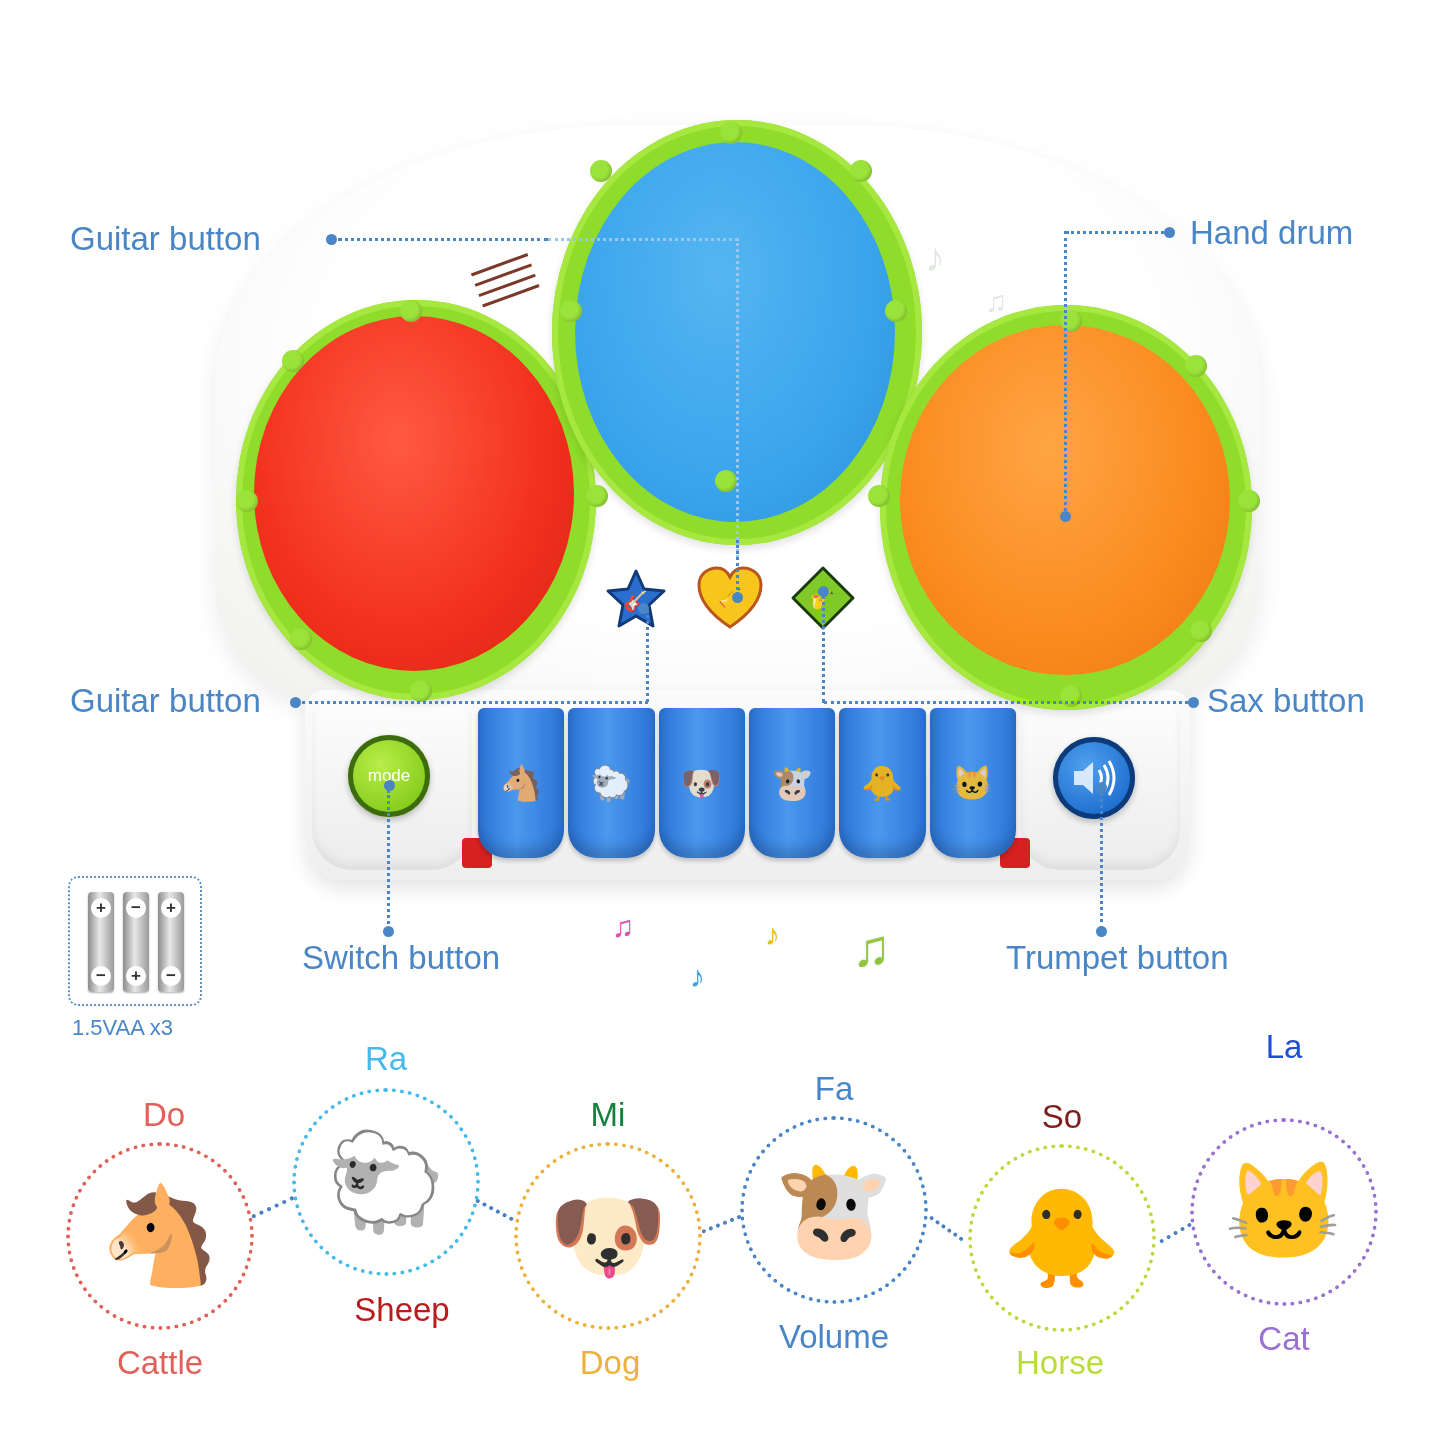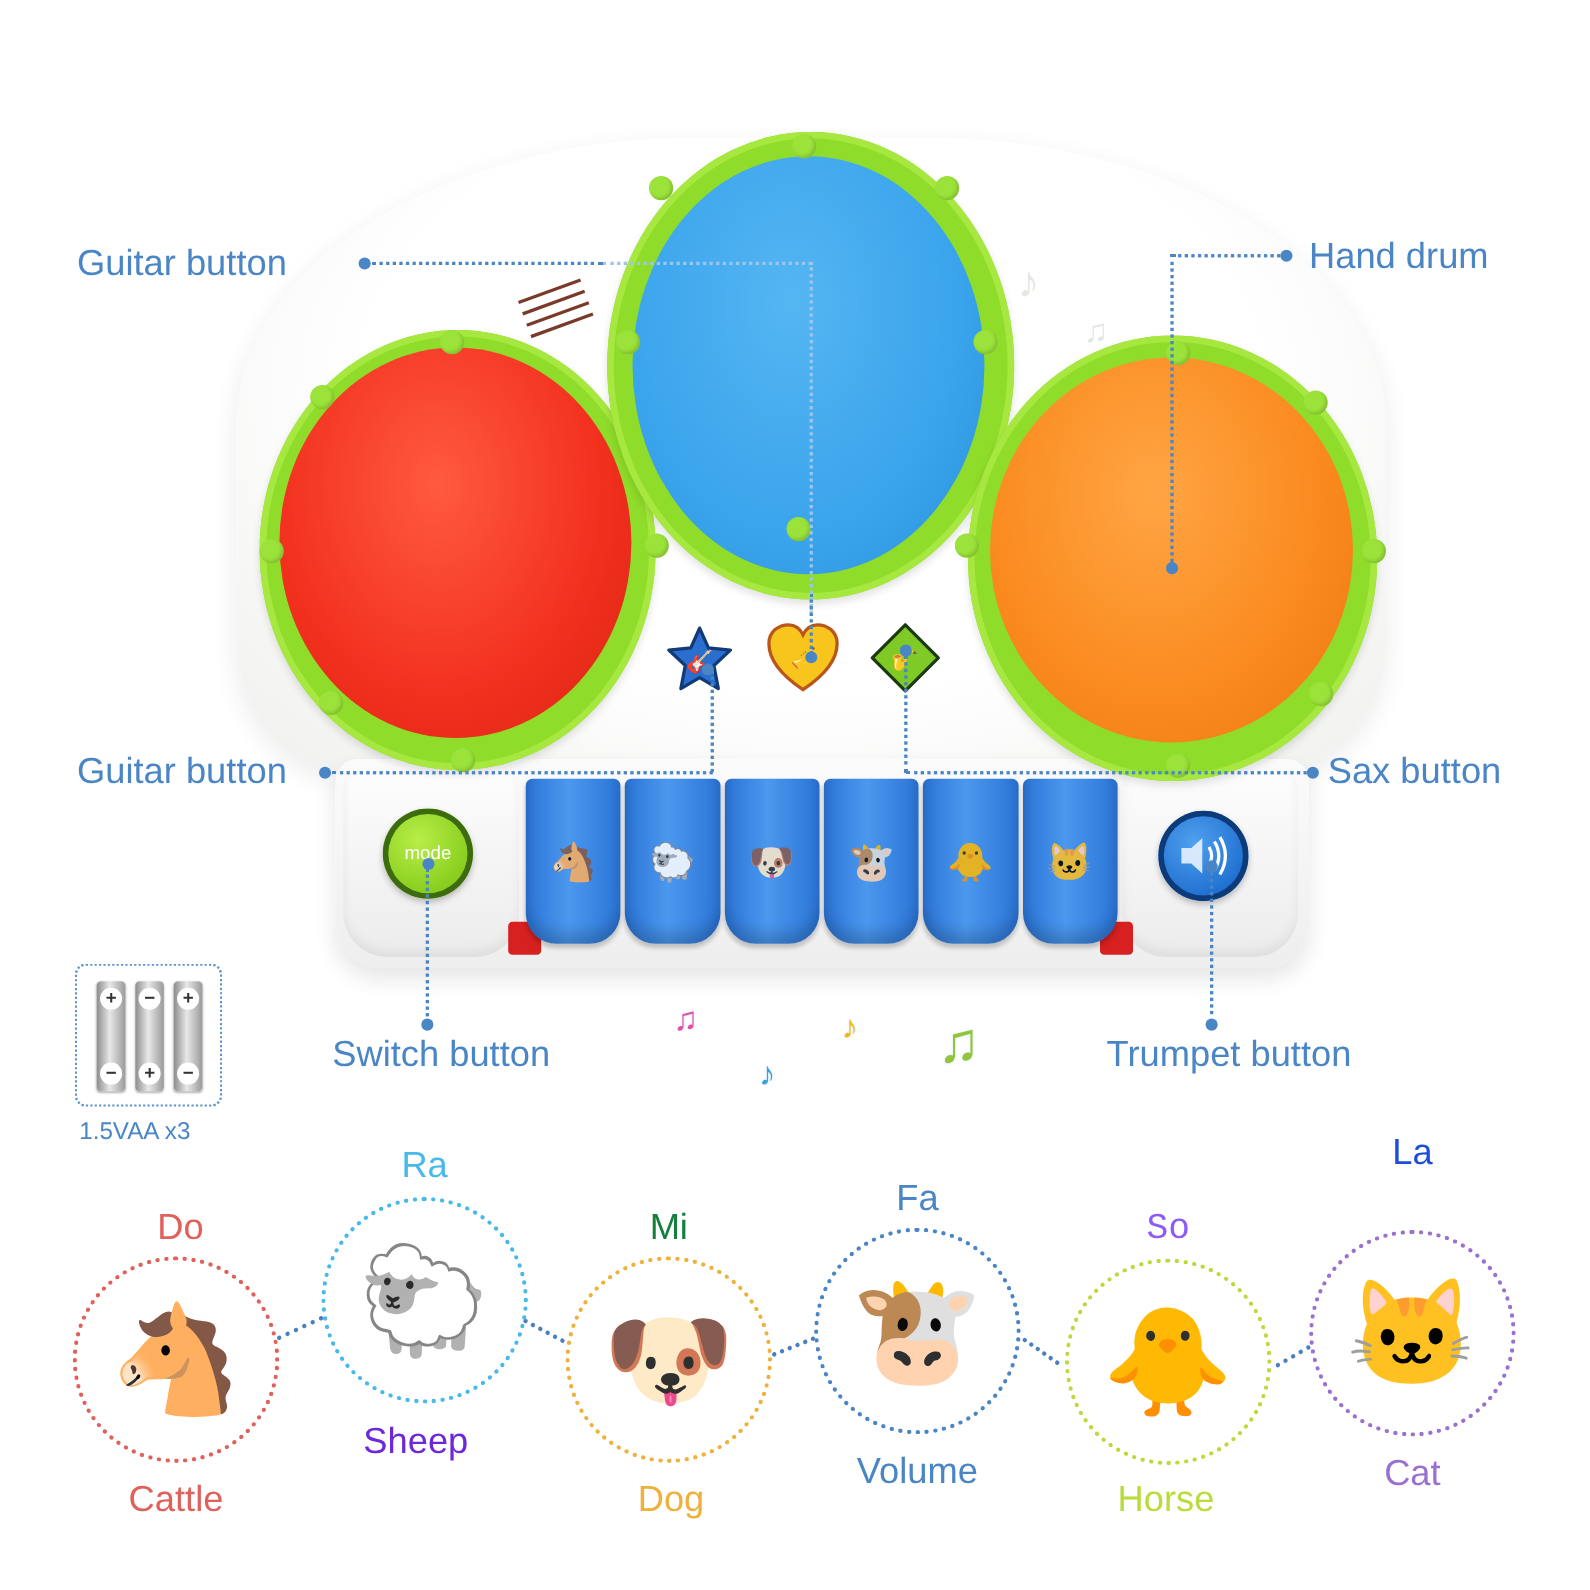--- a/index.html
+++ b/index.html
@@ -233,39 +233,39 @@
   <div class="note-name" style="left:64px; top:1098px; color:#e0605a;">Do</div>
   <div class="ring" style="left:66px; top:1142px; width:188px; height:188px; border-color:#e0605a;"></div>
   <div class="face" style="left:66px; top:1142px; width:188px; height:188px; font-size:96px; color:#e0605a;">🐴</div>
   <div class="animal-name" style="left:60px; top:1346px; color:#e0605a;">Cattle</div>
 </div>
 
 <div class="animal">
   <div class="note-name" style="left:286px; top:1042px; color:#47b9ea;">Ra</div>
   <div class="ring" style="left:292px; top:1088px; width:188px; height:188px; border-color:#47b9ea;"></div>
   <div class="face" style="left:292px; top:1088px; width:188px; height:188px; font-size:96px;">🐑</div>
-  <div class="animal-name" style="left:278px; top:1293px; color:#6d28d9;">Sheep</div>
+  <div class="animal-name" style="left:302px; top:1293px; color:#b91c1c;">Sheep</div>
 </div>
 
 <div class="animal">
   <div class="note-name" style="left:508px; top:1098px; color:#15803d;">Mi</div>
   <div class="ring" style="left:514px; top:1142px; width:188px; height:188px; border-color:#eeb13c;"></div>
   <div class="face" style="left:514px; top:1142px; width:188px; height:188px; font-size:96px;">🐶</div>
   <div class="animal-name" style="left:510px; top:1346px; color:#eeb13c;">Dog</div>
 </div>
 
 <div class="animal">
   <div class="note-name" style="left:734px; top:1072px; color:#4a86c5;">Fa</div>
   <div class="ring" style="left:740px; top:1116px; width:188px; height:188px; border-color:#4a86c5;"></div>
   <div class="face" style="left:740px; top:1116px; width:188px; height:188px; font-size:96px;">🐮</div>
   <div class="animal-name" style="left:734px; top:1320px; color:#4a86c5;">Volume</div>
 </div>
 
 <div class="animal">
-  <div class="note-name" style="left:962px; top:1100px; color:#8b5cf6;font-family:Liberation Mono, monospace;">So</div>
+  <div class="note-name" style="left:962px; top:1100px; color:#7f1d1d;">So</div>
   <div class="ring" style="left:968px; top:1144px; width:188px; height:188px; border-color:#b9dc3c;"></div>
   <div class="face" style="left:968px; top:1144px; width:188px; height:188px; font-size:96px;">🐥</div>
   <div class="animal-name" style="left:960px; top:1346px; color:#b9dc3c;">Horse</div>
 </div>
 
 <div class="animal">
   <div class="note-name" style="left:1184px; top:1018px; color:#1d4ed8;margin-top:12px;">La</div>
   <div class="ring" style="left:1190px; top:1118px; width:188px; height:188px; border-color:#9a70d0;"></div>
   <div class="face" style="left:1190px; top:1118px; width:188px; height:188px; font-size:96px;">🐱</div>
   <div class="animal-name" style="left:1184px; top:1322px; color:#9a70d0;">Cat</div>

